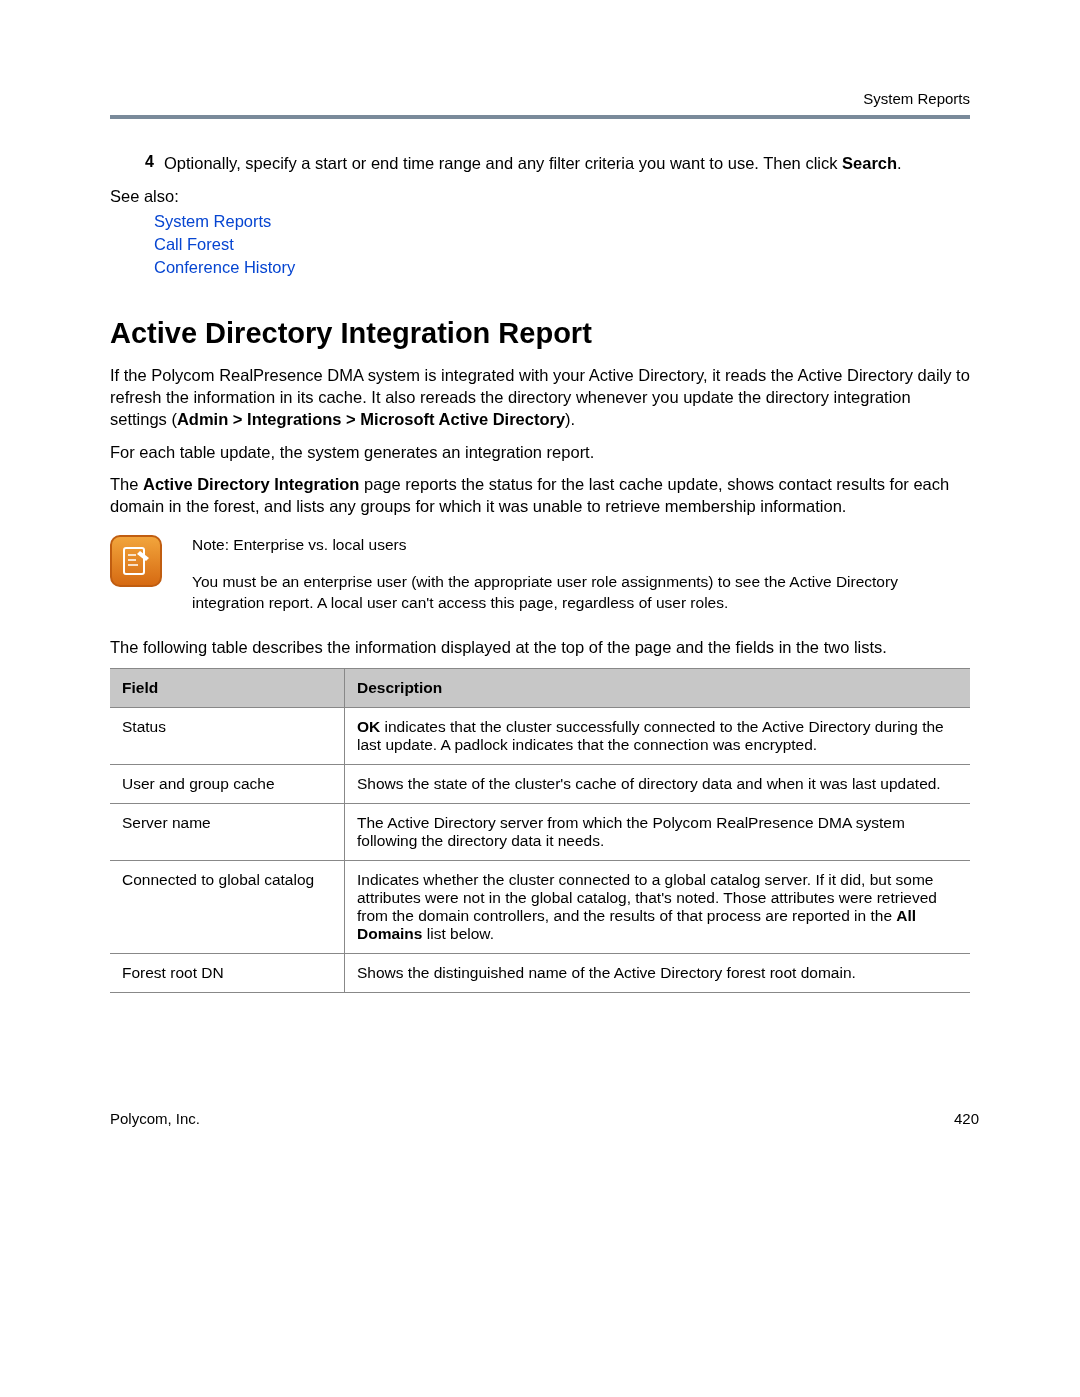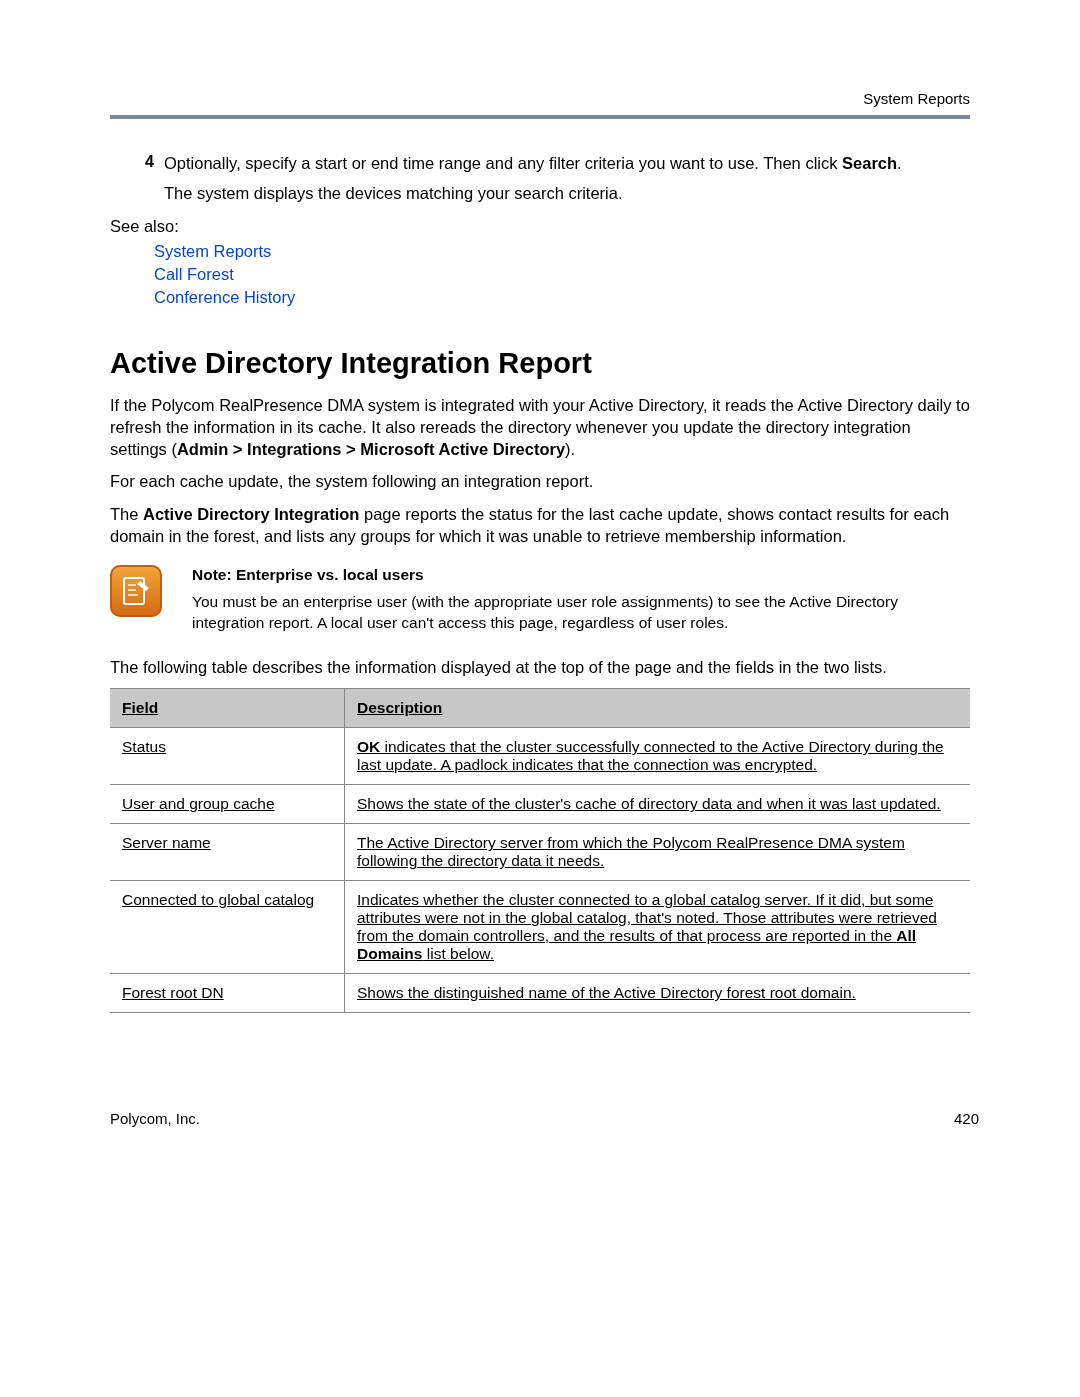--- a/index.html
+++ b/index.html
@@ -93,35 +93,34 @@
     align-items:center;
     justify-content:center;
   }
   .note-icon svg { width: 32px; height: 32px; }
   .note-text {
     flex: 1;
     font-size: 15.5px;
     line-height: 1.35;
   }
   .note-text .note-title {
-    font-weight: bold;
-    margin-bottom: 6px;
+    font-weight: normal;
+    margin-bottom: 16px;
   }
   table.fields {
     width: 100%;
     border-collapse: collapse;
     margin-top: 6px;
     font-size: 15.5px;
   }
   table.fields th, table.fields td {
     text-align: left;
     vertical-align: top;
     padding: 10px 12px;
     border-bottom: 1px solid #888;
-    text-decoration: underline;
   }
   table.fields th {
     background: #c7c7c7;
     font-weight: bold;
     border-top: 1px solid #888;
   }
   table.fields th:first-child, table.fields td:first-child {
     width: 210px;
     border-right: 1px solid #888;
   }
@@ -140,38 +139,37 @@
 
 <div class="page">
 
   <div class="header-label">System Reports</div>
   <div class="divider"></div>
 
   <div class="step-block">
     <div class="step-num">4</div>
     <div class="step-text">
       <span>Optionally, specify a start or end time range and any filter criteria you want to use. Then click </span><span class="bold">Search</span><span>.</span>
-      <div class="sub">The system displays the devices matching your search criteria.</div>
     </div>
   </div>
 
   <div class="see-also">See also:</div>
   <div class="link-list">
     <a href="#">System Reports</a>
     <a href="#">Call Forest</a>
     <a href="#">Conference History</a>
   </div>
 
   <h1 class="section">Active Directory Integration Report</h1>
 
   <p class="body">
     <span>If the Polycom RealPresence DMA system is integrated with your Active Directory, it reads the Active Directory daily to refresh the information in its cache. It also rereads the directory whenever you update the directory integration settings (</span><span class="bold">Admin &gt; Integrations &gt; Microsoft Active Directory</span><span>).</span>
   </p>
 
-  <p class="body">For each cache update, the system following an integration report.</p>
+  <p class="body">For each table update, the system generates an integration report.</p>
 
   <p class="body">
     <span>The </span><span class="bold">Active Directory Integration</span><span> page reports the status for the last cache update, shows contact results for each domain in the forest, and lists any groups for which it was unable to retrieve membership information.</span>
   </p>
 
   <div class="note-box">
     <div class="note-icon">
       <svg viewBox="0 0 32 32">
         <rect x="4" y="3" width="20" height="26" rx="2" fill="none" stroke="#fff" stroke-width="2"></rect>
         <path d="M20 6 L29 13 L26 16 L17 9 Z" fill="#fff"></path>

